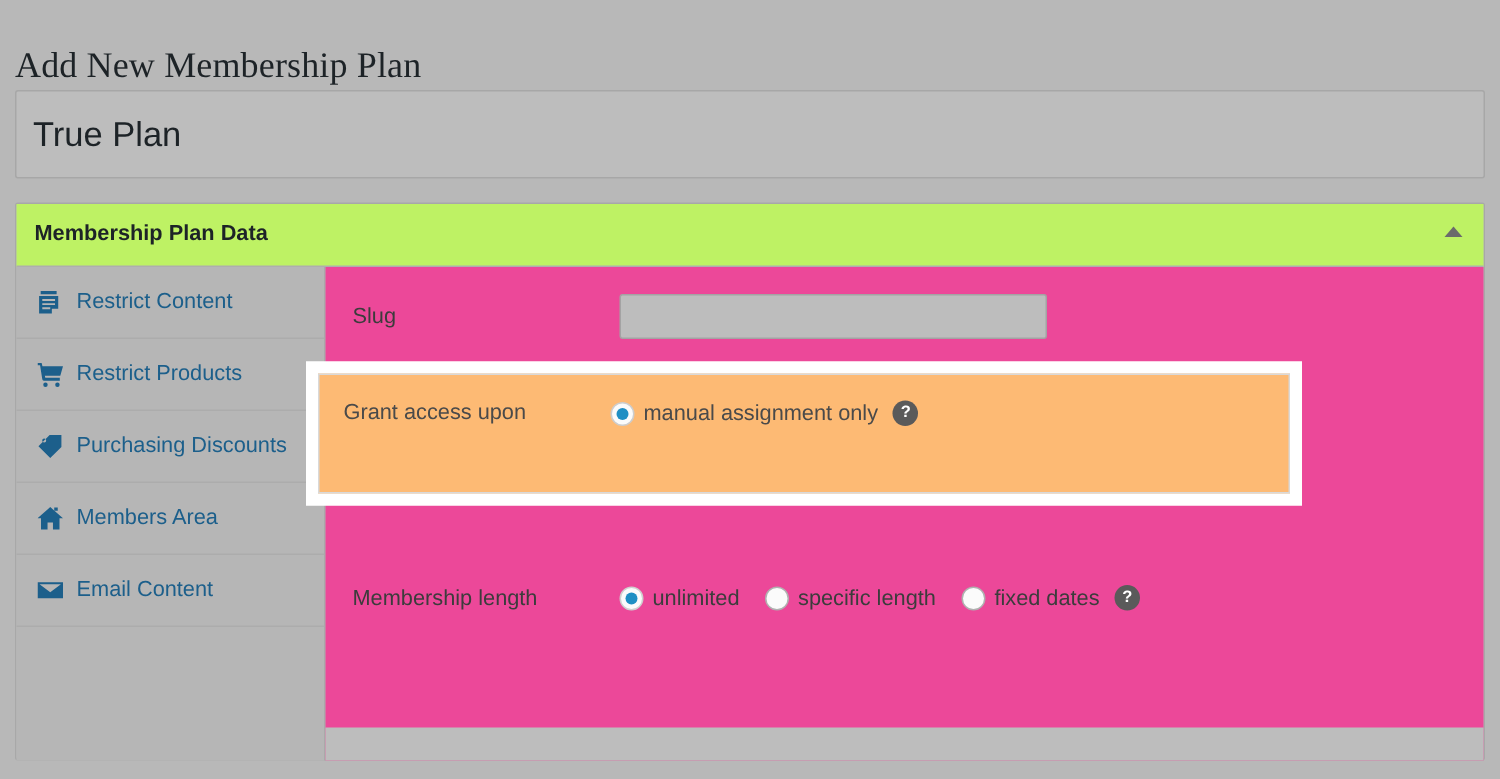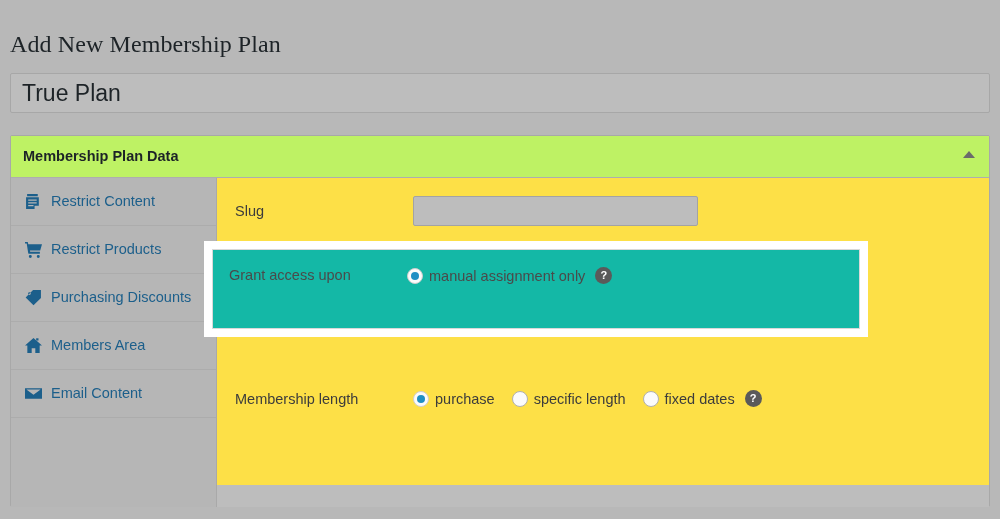--- a/index.html
+++ b/index.html
@@ -23,21 +23,21 @@
     color: #1d2327;
     letter-spacing: 0.1px;
     line-height: 32px;
     font-family: Liberation Serif, serif;
   }
 
   
   .title-input-wrap {
     position: absolute;
     left: 10px; top: 60px;
-    width: 980px; height: 40px; margin-top: 13px;
+    width: 980px; height: 59px;
   }
   .title-input {
     width: 100%; height: 100%;
     background: #bdbdbd;
     border: 1px solid #a7a7a7;
     border-radius: 2px;
     font-family: "Liberation Sans", sans-serif;
     font-size: 23px;
     color: #1d2327;
     padding: 0 11px;
@@ -115,21 +115,21 @@
   }
   .nav-ico svg { display: block; }
   .nav-filler {
     height: 28px;
     background: #b6b6b6;
   }
 
   
   .panel-main {
     flex: 1 1 auto;
-    background: #fde047;
+    background: #ec4899;
     position: relative;
   }
   .field-row {
     display: flex;
     align-items: center;
     padding: 0 0 0 18px;
     min-height: 38px;
   }
   .field-label {
     width: 178px;
@@ -200,21 +200,21 @@
   .highlight-box {
     position: absolute;
     left: 204px; top: 241px;
     width: 664px; height: 96px;
     background: #ffffff;
     border: 8px solid #ffffff;
     z-index: 20;
   }
   .highlight-inner {
     width: 100%; height: 100%;
-    background: #14b8a6;
+    background: #fdba74;
     border: 1px solid #d9d9d9;
     position: relative;
     display: flex;
     align-items: flex-start;
     padding: 17px 0 0 16px;
   }
   .highlight-inner .field-label { width: 178px; flex: 0 0 178px; color: #4a4a4a; }
   .hl-controls { display: flex; flex-direction: column; gap: 9px; }
   .hl-line { display: flex; align-items: center; }
   .hl-line .radio-opt { color: #4a4a4a; }
@@ -313,21 +313,21 @@
         <div class="field-control">
           <input class="slug-input" type="text" value="" style="">
         </div>
       </div>
 
       <div class="membership-row">
         <div class="field-label">Membership length</div>
         <div class="field-control">
           <label class="radio-opt">
             <span class="rdo on"></span>
-            <span>purchase</span>
+            <span>unlimited</span>
           </label>
           <label class="radio-opt">
             <span class="rdo"></span>
             <span>specific length</span>
           </label>
           <label class="radio-opt">
             <span class="rdo"></span>
             <span>fixed dates</span>
           </label>
           <span class="help">?</span>

